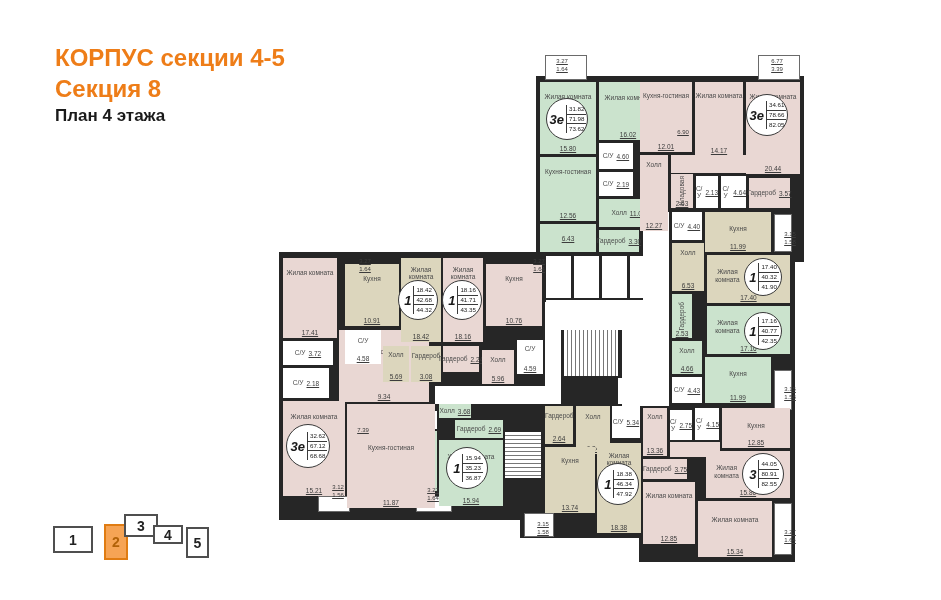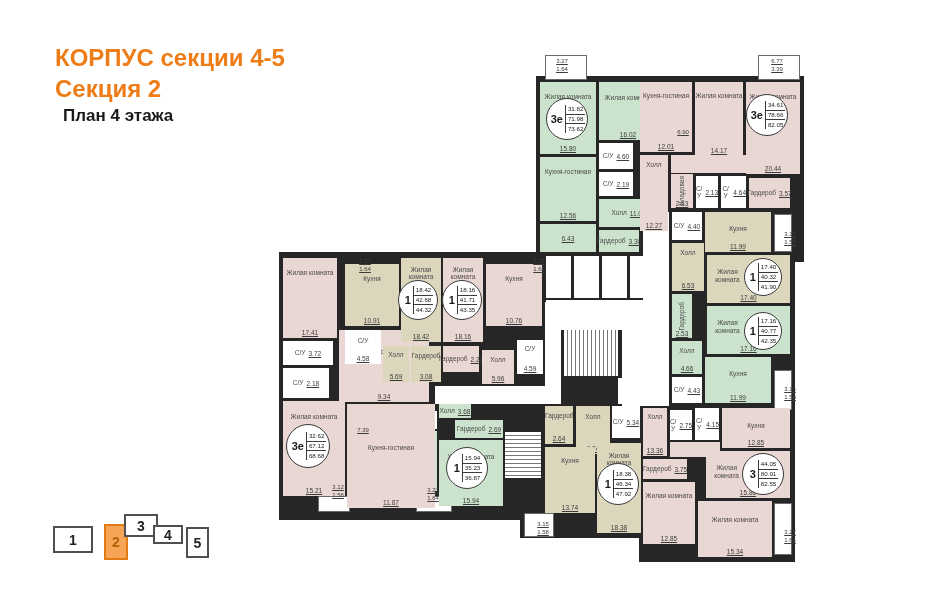--- a/index.html
+++ b/index.html
@@ -1,56 +1,56 @@
 <!DOCTYPE html>
 <html><head>
 <meta charset="utf-8">
 <style>
   html,body{margin:0;padding:0;background:#fff;}
   #page{position:relative;width:941px;height:600px;background:#fff;overflow:hidden;
         font-family:"Liberation Sans",sans-serif;}
   .title-block{position:absolute;left:55px;top:42px;z-index:10;}
   .title-l1,.title-l2{font-size:24px;font-weight:bold;line-height:1.3;}
-  .title-l3{font-size:17px;font-weight:bold;color:#1a1a1a;margin-top:2px;margin-left:8px;}
+  .title-l3{font-size:17px;font-weight:bold;color:#1a1a1a;margin-top:2px;}
   .wing{position:absolute;background:#262626;z-index:1;}
   .balcony{position:absolute;background:#fff;border:1.5px solid #6a6a6a;box-sizing:border-box;z-index:2;}
   .corridor{position:absolute;background:#fff;z-index:2;}
   .elevator{position:absolute;background:#fff;z-index:2;}
   .stairs{position:absolute;background:#fff;z-index:2;}
   .stairs.h{background-image:repeating-linear-gradient(to right,#fff 0 3px,#777 3px 4px);}
   .stairs.v{background-image:repeating-linear-gradient(to bottom,#fff 0 3px,#777 3px 4px);}
   .room{position:absolute;box-sizing:border-box;z-index:3;overflow:visible;}
   .room .rname{font-size:6.5px;color:#4a4a4a;text-align:center;line-height:1.15;}
   .room .rarea{font-size:6.5px;color:#3c3c3c;text-decoration:underline;white-space:nowrap;}
   .room.col .rname{padding-top:20%;}
   .room.col .rarea{position:absolute;bottom:2px;left:0;right:0;text-align:center;}
   .room.inline{display:flex;align-items:center;justify-content:center;gap:3px;}
   .room.vert{display:flex;align-items:center;justify-content:center;}
   .room.vert .rname{writing-mode:vertical-rl;transform:rotate(180deg);padding:0;}
   .room.vert .rarea{position:absolute;bottom:1px;left:0;right:0;text-align:center;}
   .room .rname.npleft{position:absolute;left:3px;top:28%;width:42%;padding:0;}
   .circle{position:absolute;background:#fff;border:1.5px solid #3a3a3a;border-radius:50%;
           display:flex;align-items:center;justify-content:center;z-index:5;box-sizing:border-box;}
-  .circle .ctype{font-weight:bold;font-size:11px;color:#1a1a1a;padding:0 2px;}
+  .circle .ctype{font-weight:bold;font-size:13px;color:#1a1a1a;padding:0 2px;font-style:italic;}
   .circle .cvals{border-left:1px solid #3a3a3a;display:flex;flex-direction:column;}
   .circle .cvals span{font-size:6.2px;color:#1a1a1a;padding:0.5px 2px;line-height:1.25;}
   .circle .cvals span + span{border-top:1px solid #3a3a3a;}
   .dim{position:absolute;z-index:6;font-size:6px;color:#3c3c3c;text-align:center;line-height:1.35;}
   .dim span{display:block;text-decoration:underline;}
   .nav-box{position:absolute;background:#fff;border:2px solid #4f4f4f;box-sizing:border-box;z-index:10;
            display:flex;align-items:center;justify-content:center;font-size:14px;font-weight:bold;color:#222;}
   .nav-box.active{border-color:#e07c12;color:#b26208;}
 </style>
 </head>
 <body>
 
 <div id="page">
   <div class="title-block">
     <div class="title-l1" style="color: rgb(238, 125, 24);">КОРПУС секции 4-5</div>
-    <div class="title-l2" style="color: rgb(238, 125, 24);">Секция 2</div>
+    <div class="title-l2" style="color: rgb(238, 125, 24);">Секция 8</div>
     <div class="title-l3">План 4 этажа</div>
   </div>
   <div id="plan">
       <div class="wing" style="left: 536px; top: 76px; width: 268px; height: 186px;"></div>
       <div class="wing" style="left: 639px; top: 206px; width: 156px; height: 356px;"></div>
       <div class="wing" style="left: 279px; top: 252px; width: 385px; height: 156px;"></div>
       <div class="wing" style="left: 279px; top: 380px; width: 385px; height: 140px;"></div>
       <div class="wing" style="left: 520px; top: 380px; width: 144px; height: 158px;"></div>
       <div class="corridor" style="left: 546px; top: 300px; width: 114px; height: 30px;"></div>
       <div class="corridor" style="left: 545px; top: 302px; width: 16px; height: 102px;"></div>

